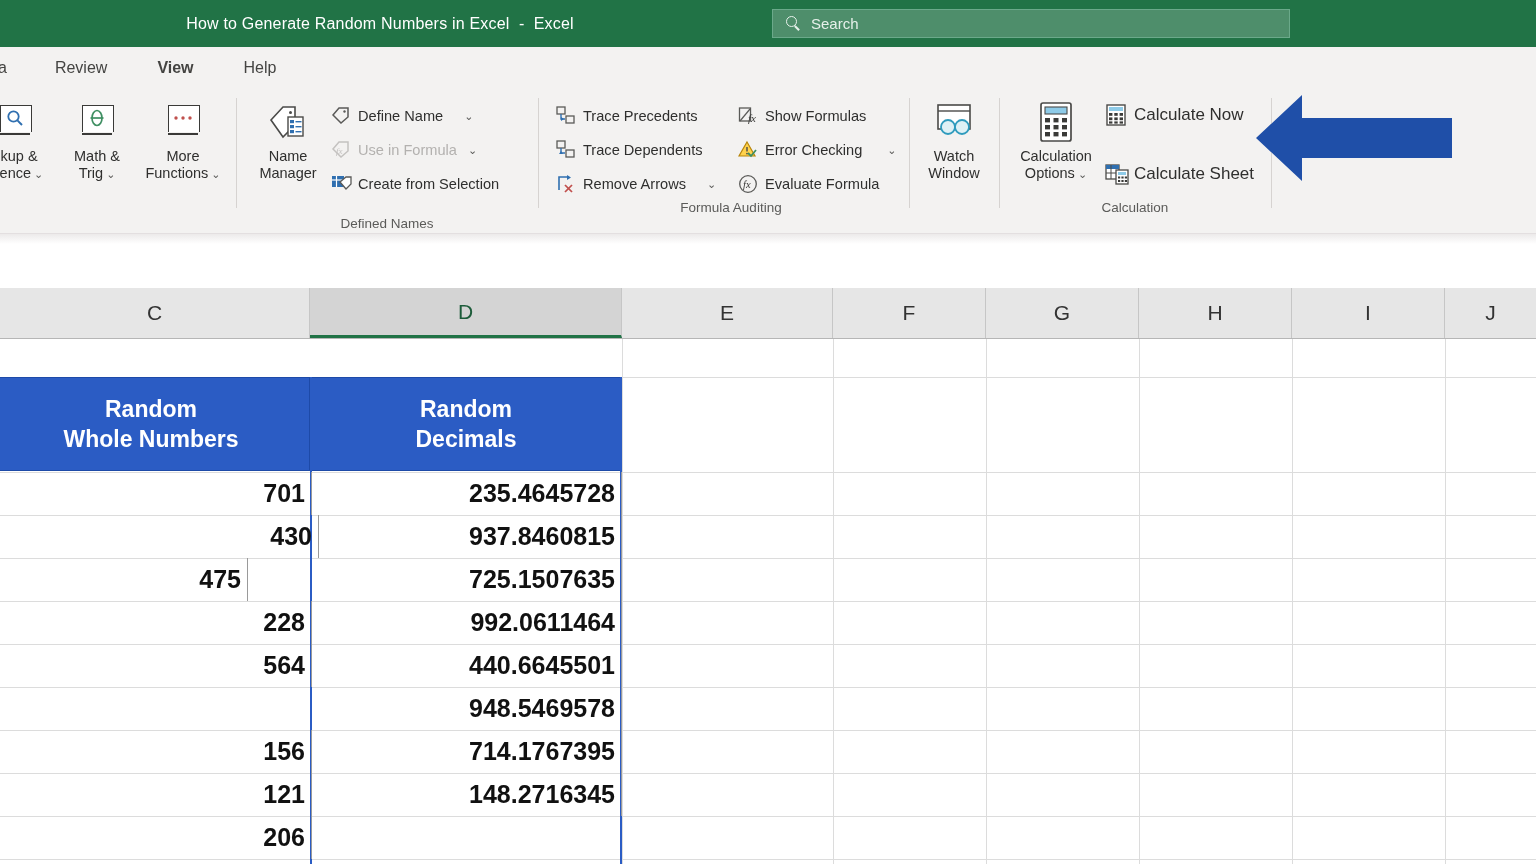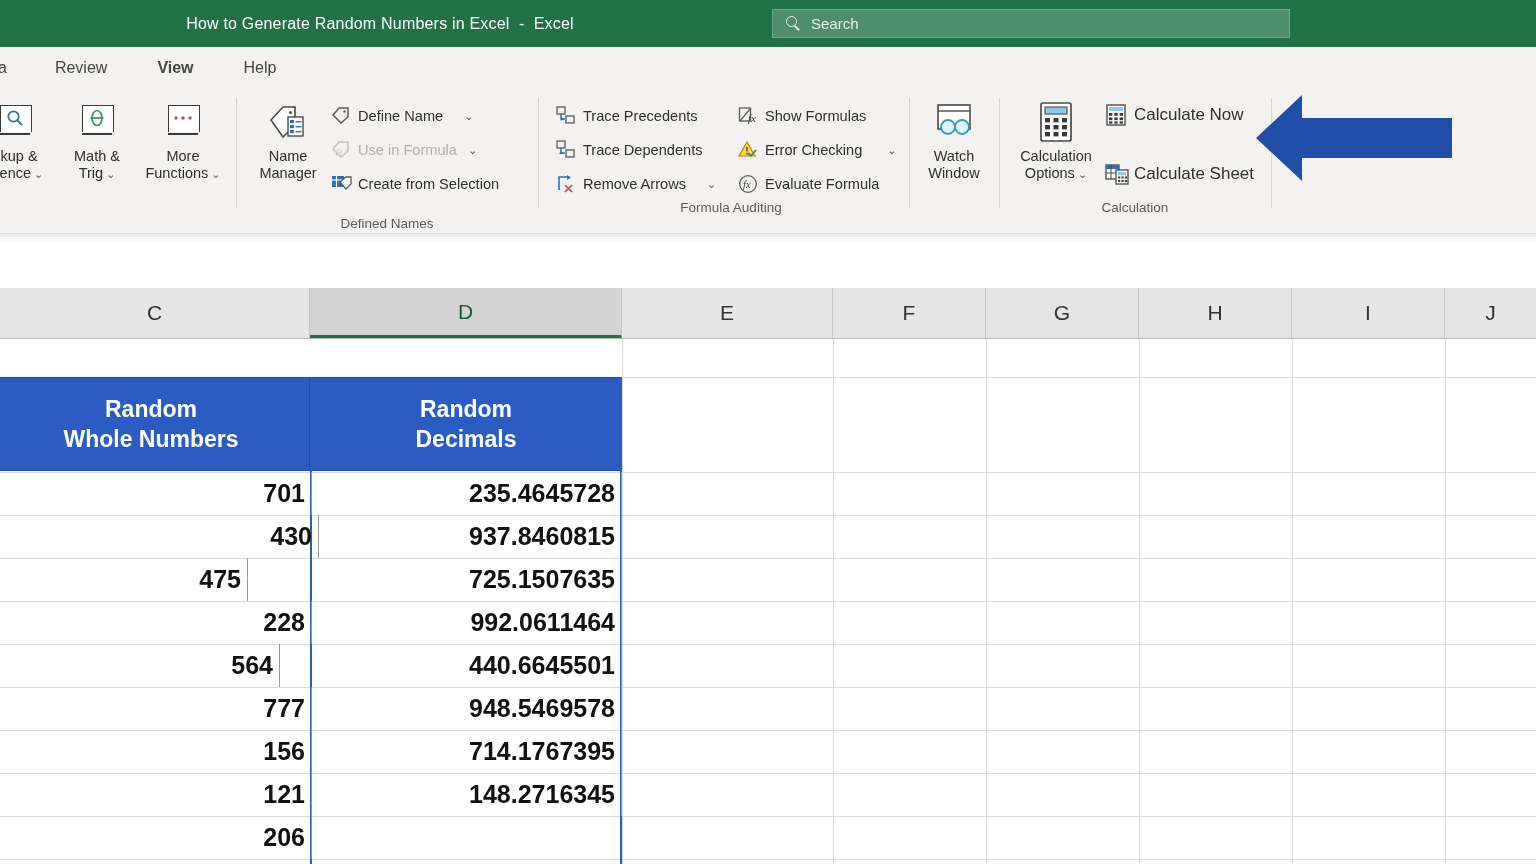--- a/index.html
+++ b/index.html
@@ -491,22 +491,21 @@
 Decimals</div>
     </div>
 
     <div class="colsel-edge" style="left:310px; top:38px; height:487px;"></div>
     <div class="colsel-edge" style="left:620px; top:38px; height:487px;"></div>
 
     <div class="datacell cellborder-r" style="left:0px;   top:133px; width:312px;">701</div>
     <div class="datacell cellborder-r" style="left:0px;   top:176px; width:319px;">430</div>
     <div class="datacell cellborder-r" style="left:0px;   top:219px; width:248px;">475</div>
     <div class="datacell cellborder-r" style="left:0px;   top:262px; width:312px;">228</div>
-    <div class="datacell cellborder-r" style="left:0px;   top:305px; width:280px;">564</div>
-    <div class="datacell cellborder-r" style="left:0px;   top:348px; width:312px;">777</div>
+    <div class="datacell cellborder-r" style="left:0px;   top:305px; width:312px;">564</div>
     <div class="datacell cellborder-r" style="left:0px;   top:391px; width:312px;">156</div>
     <div class="datacell cellborder-r" style="left:0px;   top:434px; width:312px;">121</div>
     <div class="datacell cellborder-r" style="left:0px;   top:477px; width:312px;">206</div>
 
     <div class="datacell cellborder-r" style="left:312px; top:133px; width:310px;">235.4645728</div>
     <div class="datacell cellborder-r" style="left:312px; top:176px; width:310px;">937.8460815</div>
     <div class="datacell cellborder-r" style="left:312px; top:219px; width:310px;">725.1507635</div>
     <div class="datacell cellborder-r" style="left:312px; top:262px; width:310px;">992.0611464</div>
     <div class="datacell cellborder-r" style="left:312px; top:305px; width:310px;">440.6645501</div>
     <div class="datacell cellborder-r" style="left:312px; top:348px; width:310px;">948.5469578</div>

